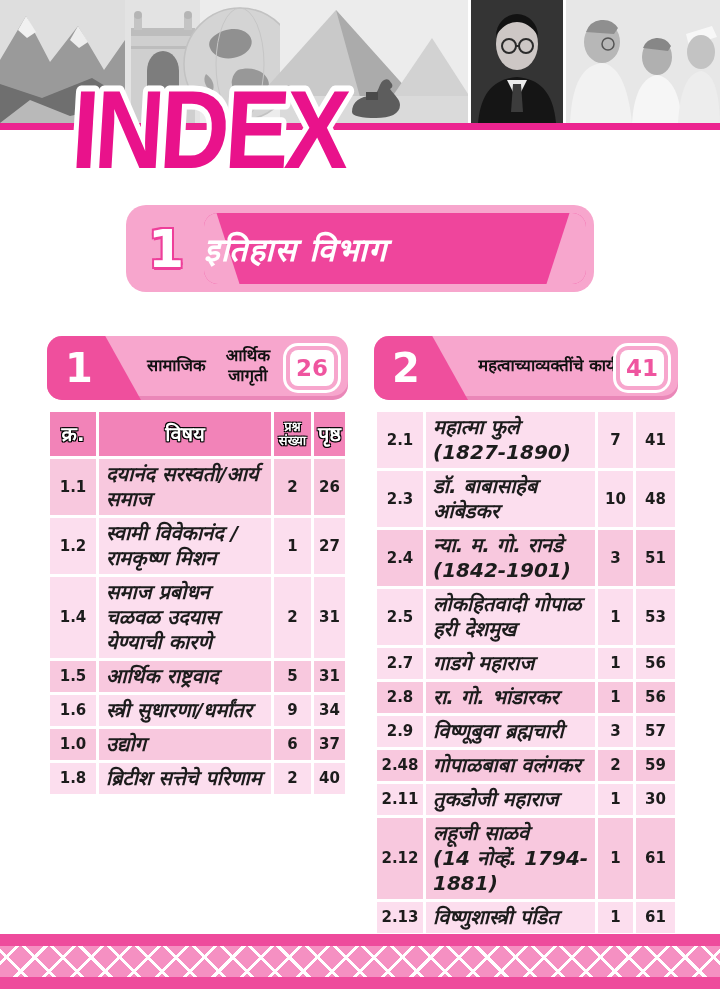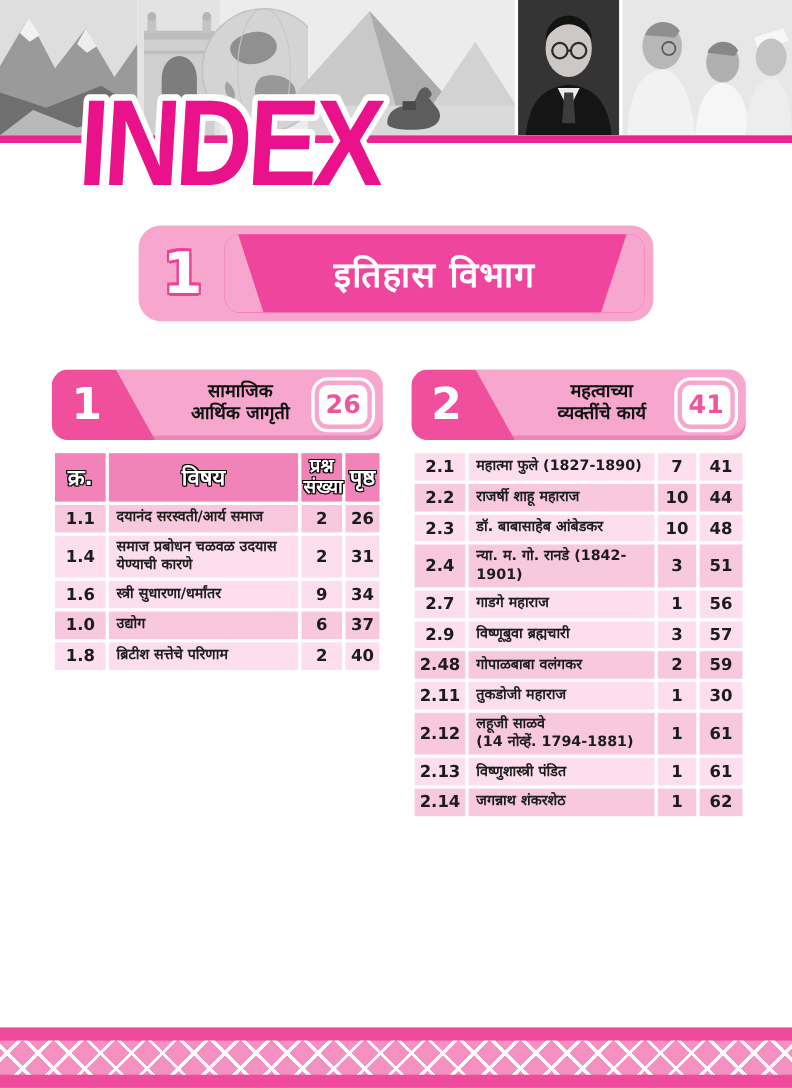--- a/index.html
+++ b/index.html
@@ -23,56 +23,56 @@
 
   
   .section-band{position:relative;width:468px;height:87px;margin:75px auto 0;
     background:var(--band_light);border-radius:20px;overflow:hidden;}
   .section-num{position:absolute;left:0;top:0;width:80px;height:100%;
     display:flex;align-items:center;justify-content:center;
     font-size:52px;font-weight:bold;color:#fff;
     text-shadow:-2px -2px 0 #ee3f9a,2px -2px 0 #ee3f9a,-2px 2px 0 #ee3f9a,2px 2px 0 #ee3f9a,0 3px 0 #ee3f9a;}
   .section-inner{position:absolute;left:78px;right:8px;top:8px;bottom:8px;
     background:var(--band_dark);border-radius:14px;
-    display:flex;align-items:center;justify-content:center;overflow:hidden;}
+    display:flex;align-items:center;overflow:hidden;font-style:italic;}
   .section-inner::before{content:"";position:absolute;left:-28px;top:0;bottom:0;width:52px;
     background:var(--band_light);transform:skewX(18deg);}
   .section-inner::after{content:"";position:absolute;right:-30px;top:-4px;bottom:-4px;width:58px;
     background:var(--band_light);transform:skewX(-18deg);}
   .section-title{position:relative;z-index:2;color:#fff;font-weight:bold;font-size:32px;letter-spacing:1px;}
 
   
   .tables{display:flex;gap:26px;padding:0 43px 0 47px;margin-top:44px;align-items:flex-start;}
   .chapter{flex:0 0 auto;}
   .chapter.left{width:301px;}
   .chapter.right{width:304px;}
 
   .chapter-card{position:relative;height:64px;border-radius:15px;background:var(--card_light);
     overflow:hidden;box-shadow:inset 0 -4px 0 rgba(194,42,125,.25);}
   .card-num-wrap{position:absolute;left:0;top:0;bottom:0;width:94px;background:var(--card_dark);
     clip-path:polygon(0 0,62% 0,100% 100%,0 100%);}
   .card-num{position:absolute;left:0;top:0;bottom:0;width:64px;display:flex;align-items:center;justify-content:center;
     font-size:40px;font-weight:bold;color:#fff;}
   .card-title{position:absolute;left:100px;right:58px;top:0;bottom:4px;
-    display:flex;flex-direction:column;align-items:center;justify-content:center;
+    display:flex;align-items:center;justify-content:center;
     font-weight:bold;font-size:16.5px;line-height:1.2;color:#111;text-align:center;}
   .card-badge{position:absolute;right:14px;top:50%;transform:translateY(-50%);
     width:44px;height:36px;background:#fff;border-radius:8px;
     display:flex;align-items:center;justify-content:center;
     font-size:23px;font-weight:bold;color:var(--badge_text);
     box-shadow:0 0 0 4px var(--card_light),0 0 0 7px #fff;}
 
   table.idx{width:100%;border-collapse:separate;border-spacing:3px;margin-top:9px;table-layout:fixed;}
   table.idx th{background:var(--header_cell);color:#fff;font-weight:bold;
     text-shadow:-1px -1px 0 #000,1px -1px 0 #000,-1px 1px 0 #000,1px 1px 0 #000,0 1px 0 #000;
     height:44px;font-size:20px;line-height:1.1;padding:2px;}
-  table.idx th.h-q{font-size:17px;}
+  table.idx th.h-q{font-size:13px;}
   table.idx td{color:var(--ink);font-weight:bold;font-size:15px;line-height:1.25;
     padding:3px 4px;vertical-align:middle;}
-  table.idx td.c-topic{text-align:left;padding-left:7px;font-size:13px;white-space:pre-line;}
+  table.idx td.c-topic{text-align:left;padding-left:7px;font-size:20px;white-space:pre-line;font-style:italic;}
   table.idx td.c-no,table.idx td.c-q,table.idx td.c-p{text-align:center;}
   tr.dark td{background:var(--row_dark);}
   tr.light td{background:var(--row_light);}
   .left col.w-no{width:46px;} .left col.w-q{width:37px;} .left col.w-p{width:31px;}
   .right col.w-no{width:46px;} .right col.w-q{width:35px;} .right col.w-p{width:39px;}
 
   
   .footer{position:absolute;left:0;bottom:0;width:720px;height:55px;background:var(--footer);}
   .footer-inner{position:absolute;left:0;right:0;top:12px;bottom:12px;background:var(--footer_inner);
     background-image:
@@ -200,23 +200,35 @@
           </tr>
         </thead>
         <tbody>
             <tr class="dark">
     <td class="c-no">1.1</td>
     <td class="c-topic">दयानंद सरस्वती/आर्य समाज</td>
     <td class="c-q">2</td>
     <td class="c-p">26</td>
   </tr>
             <tr class="light">
+    <td class="c-no">1.2</td>
+    <td class="c-topic">स्वामी विवेकानंद / रामकृष्ण मिशन</td>
+    <td class="c-q">1</td>
+    <td class="c-p">27</td>
+  </tr>
+            <tr class="light">
     <td class="c-no">1.4</td>
     <td class="c-topic">समाज प्रबोधन चळवळ उदयास येण्याची कारणे</td>
     <td class="c-q">2</td>
+    <td class="c-p">31</td>
+  </tr>
+            <tr class="dark">
+    <td class="c-no">1.5</td>
+    <td class="c-topic">आर्थिक राष्ट्रवाद</td>
+    <td class="c-q">5</td>
     <td class="c-p">31</td>
   </tr>
             <tr class="light">
     <td class="c-no">1.6</td>
     <td class="c-topic">स्त्री सुधारणा/धर्मांतर</td>
     <td class="c-q">9</td>
     <td class="c-p">34</td>
   </tr>
             <tr class="dark">
     <td class="c-no">1.0</td>
@@ -251,41 +263,47 @@
             <col class="w-q">
             <col class="w-p">
           </colgroup>
         <tbody>
             <tr class="light">
     <td class="c-no">2.1</td>
     <td class="c-topic">महात्मा फुले (1827-1890)</td>
     <td class="c-q">7</td>
     <td class="c-p">41</td>
   </tr>
-            <tr class="dark">
-    <td class="c-no">2.2</td>
-    <td class="c-topic">राजर्षी शाहू महाराज</td>
-    <td class="c-q">10</td>
-    <td class="c-p">44</td>
-  </tr>
             <tr class="light">
     <td class="c-no">2.3</td>
     <td class="c-topic">डॉ. बाबासाहेब आंबेडकर</td>
     <td class="c-q">10</td>
     <td class="c-p">48</td>
   </tr>
             <tr class="dark">
     <td class="c-no">2.4</td>
     <td class="c-topic">न्या. म. गो. रानडे (1842-1901)</td>
     <td class="c-q">3</td>
     <td class="c-p">51</td>
   </tr>
             <tr class="light">
+    <td class="c-no">2.5</td>
+    <td class="c-topic">लोकहितवादी गोपाळ हरी देशमुख</td>
+    <td class="c-q">1</td>
+    <td class="c-p">53</td>
+  </tr>
+            <tr class="light">
     <td class="c-no">2.7</td>
     <td class="c-topic">गाडगे महाराज</td>
+    <td class="c-q">1</td>
+    <td class="c-p">56</td>
+  </tr>
+            <tr class="dark">
+    <td class="c-no">2.8</td>
+    <td class="c-topic">रा. गो. भांडारकर</td>
     <td class="c-q">1</td>
     <td class="c-p">56</td>
   </tr>
             <tr class="light">
     <td class="c-no">2.9</td>
     <td class="c-topic">विष्णूबुवा ब्रह्मचारी</td>
     <td class="c-q">3</td>
     <td class="c-p">57</td>
   </tr>
             <tr class="dark">

